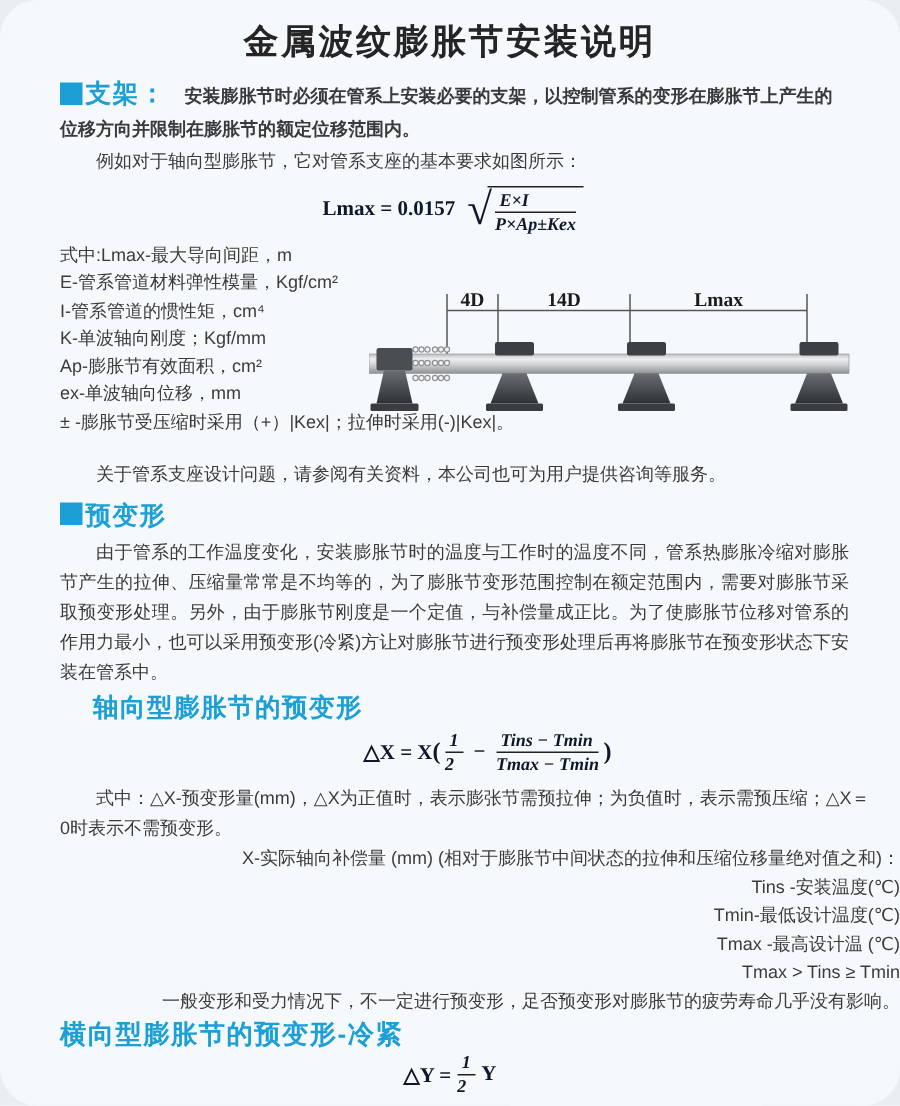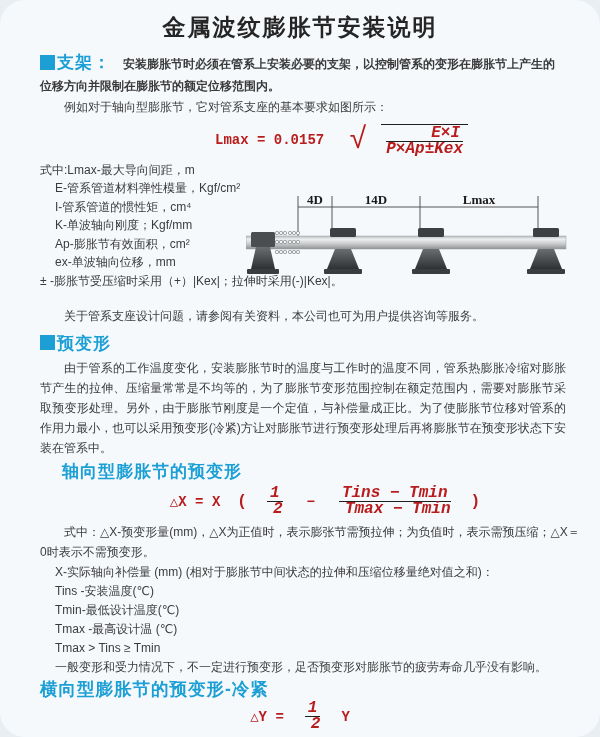--- a/index.html
+++ b/index.html
@@ -43,60 +43,59 @@
     line-height:21.5px;
   }
   .lead-text{font-weight:bold;color:#3a3a3a;}
   .p-example{
     margin:0 34px 0 40px;
     line-height:21.5px;
     text-indent:2em;
   }
   
   .formula{
-    font-family:Liberation Mono, monospace;
+    font-family:Liberation Serif, serif;
     font-weight:bold;
     font-size:14px;
-    color:#b91c1c;
+    color:#0f172a;
     display:flex;
     align-items:center;
-    gap:17px;
   }
   .formula-lmax{
     margin:4px 0 4px 215px;
     height:34px;
   }
   .rad{
     font-size:30px;
     font-weight:normal;
     line-height:26px;
     margin-left:8px;
   }
   .radicand{
     display:inline-block;
     border-top:1.6px solid #1f1f1f;
     margin-left:-3px;
     padding:2px 5px 0 5px;
   }
   .frac{
     display:inline-block;
-    text-align:right;
-    font-size:16px;
+    text-align:left;
+    font-size:12px;
     font-style:italic;
     line-height:13px;
     vertical-align:middle;
   }
   .frac .num{display:block;border-bottom:1px solid #1f1f1f;padding:0 3px 1px;}
   .frac .den{display:block;padding-top:1px;}
   .radicand .frac .num{border-bottom:1px solid #1f1f1f;}
   .defs{
     margin:2px 0 0 40px;
     line-height:18.5px;
   }
-  .defs .di{margin-left:15px;}
+  .defs .di{}
   .pm{margin:0 0 0 40px;line-height:18.5px;}
   .closing{margin:17px 34px 0 40px;line-height:18.5px;text-indent:2em;}
   .sec-head{
     margin:6px 0 0 40px;
     height:22px;
     font-size:17px;
     font-weight:bold;
     color:#1b9fd5;
     letter-spacing:1px;
   }
@@ -125,20 +124,21 @@
   .formula-dx .fx{margin:0 3px;}
   .paren{font-size:16px;}
   .p-explain{
     margin:2px 20px 0 40px;
     line-height:20.5px;
     text-indent:2em;
   }
   .ax-lines{
     margin:0 0 0 55px;
     line-height:19px;
+    text-align:right;
   }
   .lat-head{
     margin:0 0 0 40px;
     font-size:17.5px;
     font-weight:bold;
     color:#1b9fd5;
     letter-spacing:1px;
     height:24px;
   }
   .formula-dy{

